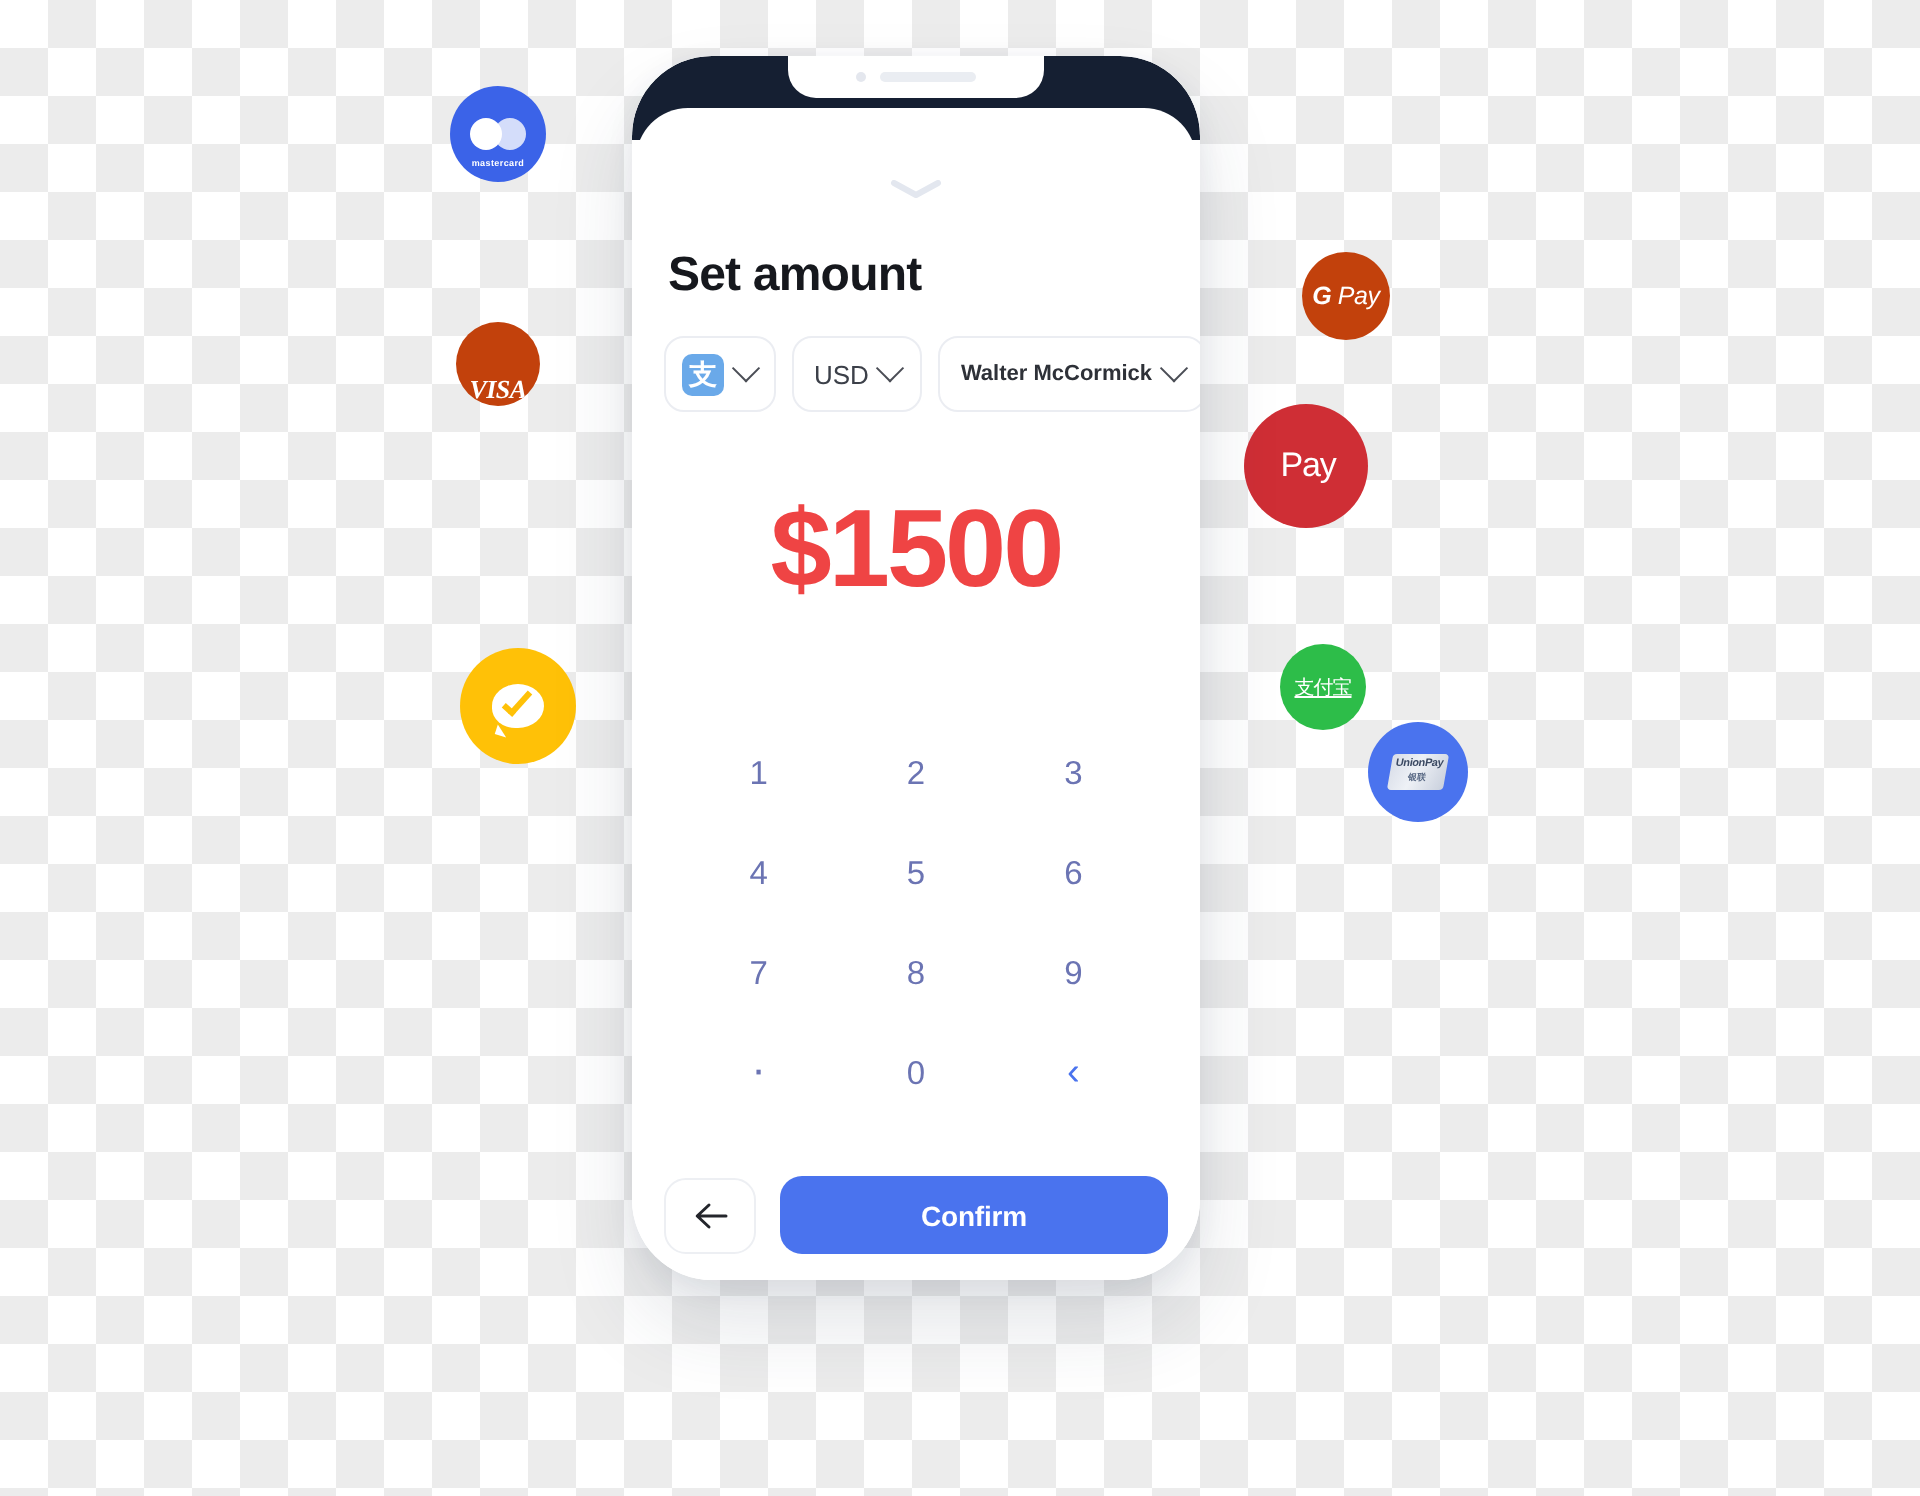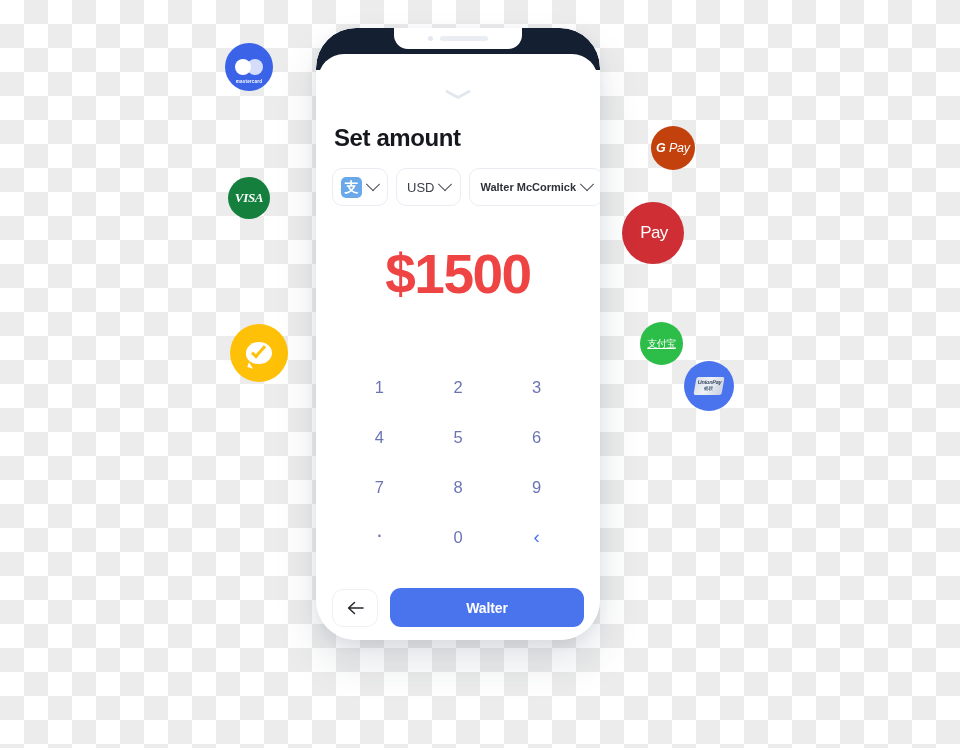--- a/index.html
+++ b/index.html
@@ -40,21 +40,21 @@
   }
   .mc-wrap i.l { left: 0; }
   .mc-wrap i.r { right: 0; opacity: .78; }
   .mc-text {
     position: absolute; left: 0; right: 0; bottom: 7px;
     text-align: center; font-size: 4.5px; color: #ffffff;
     letter-spacing: .2px; font-weight: 700;
   }
 
   
-  .b-visa { left: 228px; top: 177px; width: 42px; height: 42px; background: #15803d; }
+  .b-visa { left: 228px; top: 161px; width: 42px; height: 42px; background: #c2410c; align-items: flex-end; }
   .visa-text {
     color: #ffffff; font-weight: 700; font-style: italic;
     font-size: 13px; letter-spacing: -0.3px;
     font-family: "Liberation Serif", serif;
   }
 
   
   .b-wechat { left: 230px; top: 324px; width: 58px; height: 58px; background: #ffc107; }
   .wechat-bubble {
     position: relative; width: 26px; height: 22px;
@@ -347,18 +347,18 @@
         <div class="key">0</div>
         <div class="key back">‹</div>
       </div>
 
       <div class="bottom-bar">
         <div class="back-btn">
           <svg width="17" height="14" viewBox="0 0 17 14">
             <path d="M16 7 H2 M7.5 1.5 L1.6 7 L7.5 12.5" fill="none" stroke="#24262c" stroke-width="1.5" stroke-linecap="round" stroke-linejoin="round"></path>
           </svg>
         </div>
-        <div class="confirm-btn">Walter</div>
+        <div class="confirm-btn">Confirm</div>
       </div>
 
     </div>
   </div>
 </div>
 
 </body></html>

